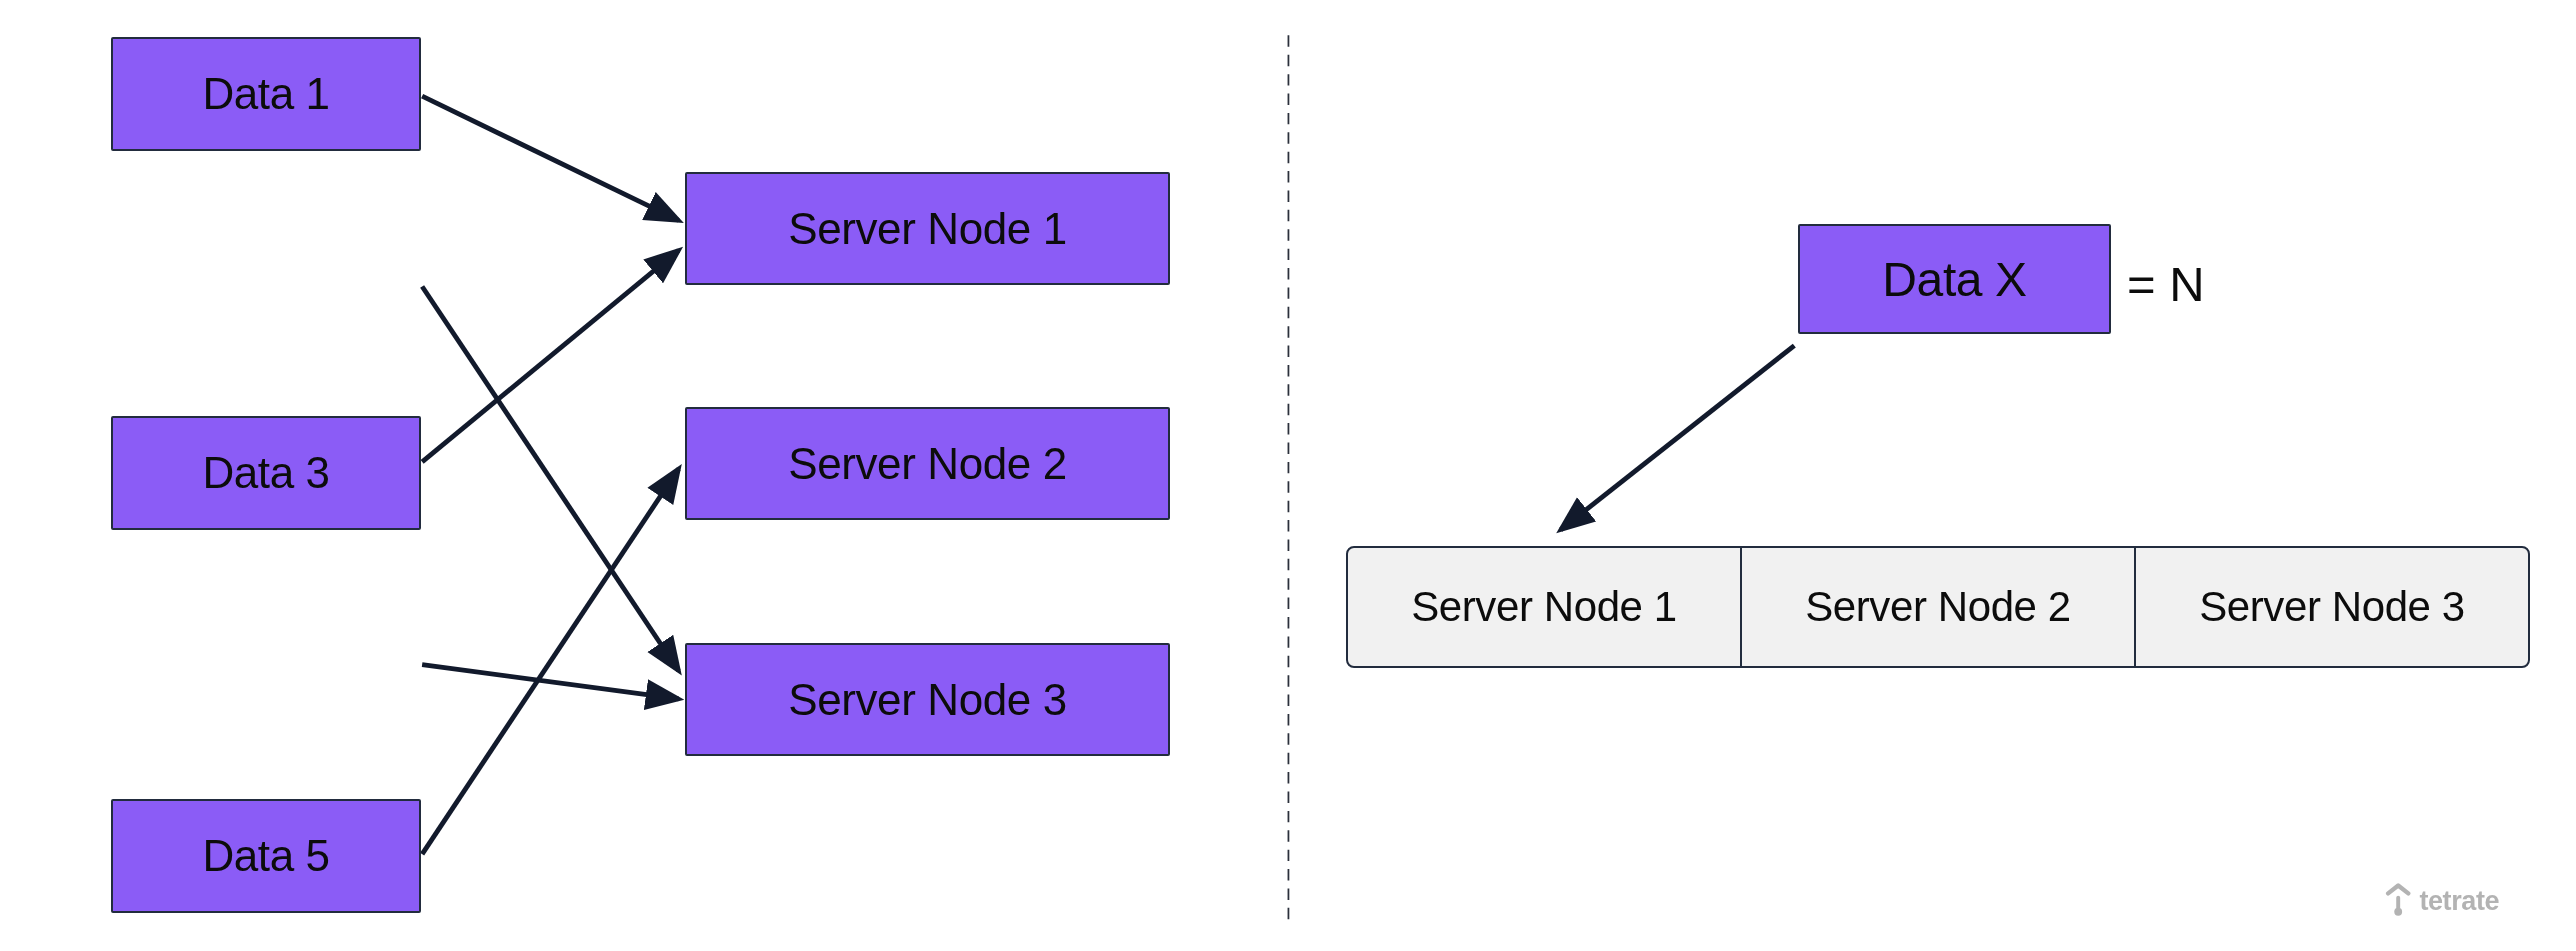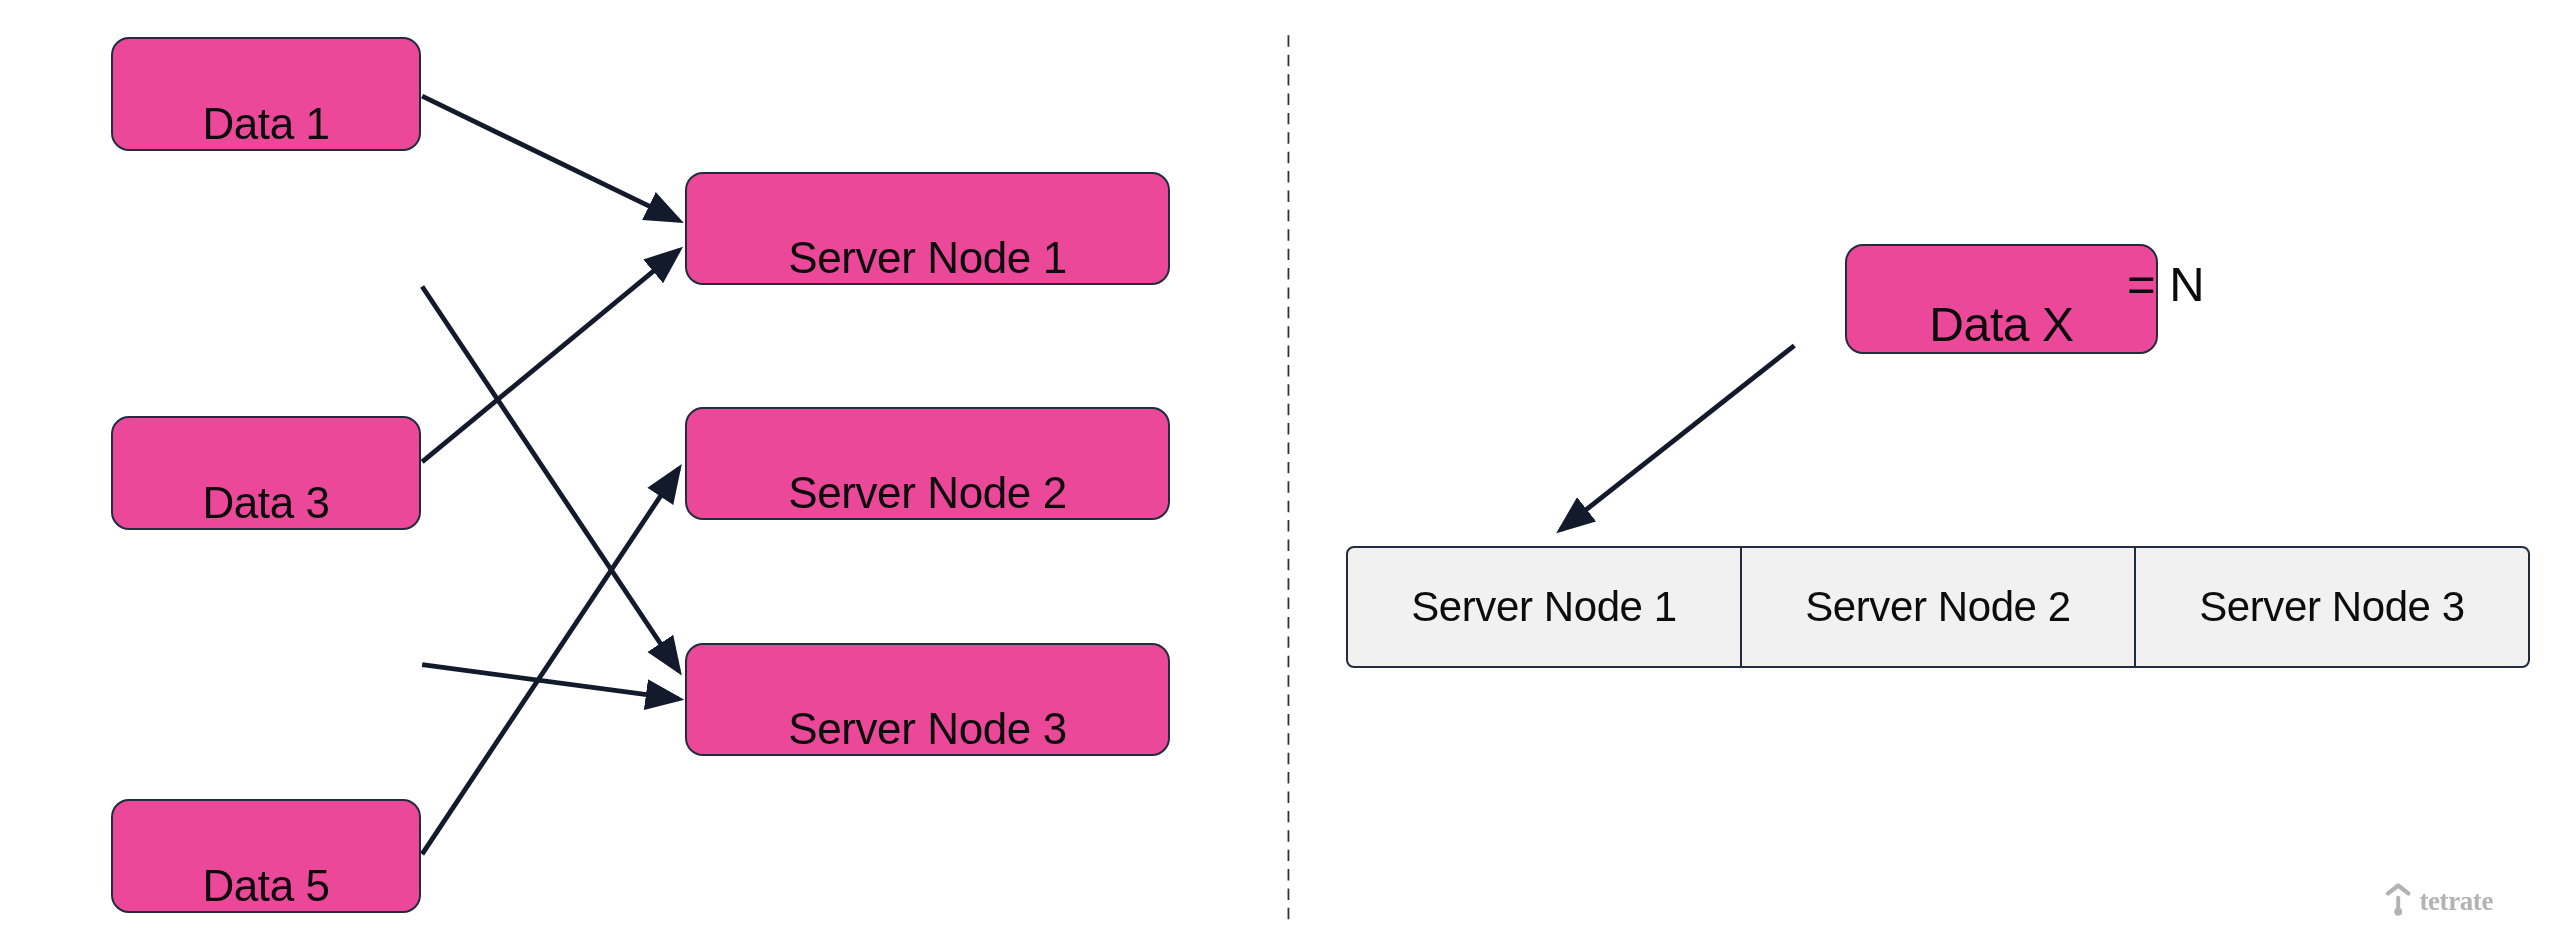--- a/index.html
+++ b/index.html
@@ -12,33 +12,33 @@
     width: 2576px;
     height: 952px;
     background: #ffffff;
     font-family: "Liberation Sans", sans-serif;
     color: #0c0c0c;
     overflow: hidden;
   }
   .node {
     position: absolute;
     box-sizing: border-box;
-    background: #ec4899;
+    background: #8b5cf6;
     border: 2.2px solid #222c3e;
-    border-radius: 18px;
+    border-radius: 2px;
     display: flex;
-    align-items: flex-end;
+    align-items: center;
     justify-content: center;
     font-size: 44px;
     letter-spacing: -0.4px;
     color: #0c0c0c;
   }
   .data-box  { left: 111px; width: 310px; height: 114px; }
   .server-box{ left: 685px; width: 485px; height: 113px; }
-  .datax-box { left: 1798px; top: 244px; width: 313px; height: 110px; font-size: 48px; margin-left: 47px; }
+  .datax-box { left: 1798px; top: 224px; width: 313px; height: 110px; font-size: 48px; }
 
   .eq-label {
     position: absolute;
     left: 2127px; top: 229px; height: 110px;
     display: flex; align-items: center;
     font-size: 49px;
     color: #0c0c0c;
     white-space: pre;
   }
   .edge-label {
@@ -78,21 +78,20 @@
     width: 2576px; height: 952px;
     pointer-events: none;
   }
 
   .logo {
     position: absolute;
     left: 2385px; top: 881px;
     display: flex;
     align-items: center;
     gap: 8px;
-    font-family: Liberation Serif, serif;
   }
   .logo-text {
     font-size: 27px;
     font-weight: bold;
     letter-spacing: -0.4px;
     color: #b3b3b3;
     padding-top: 5.3px;
   }
 </style>
 </head>

